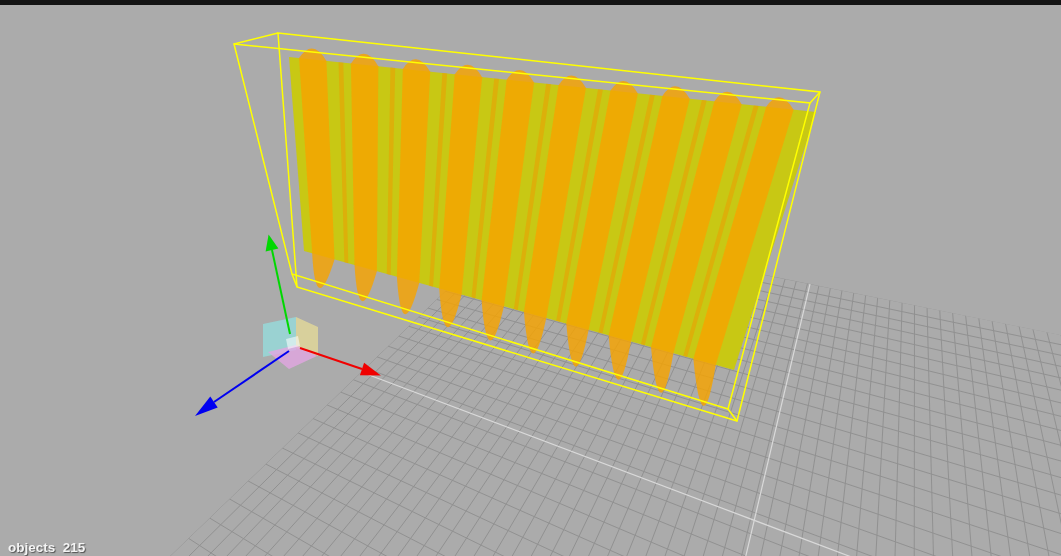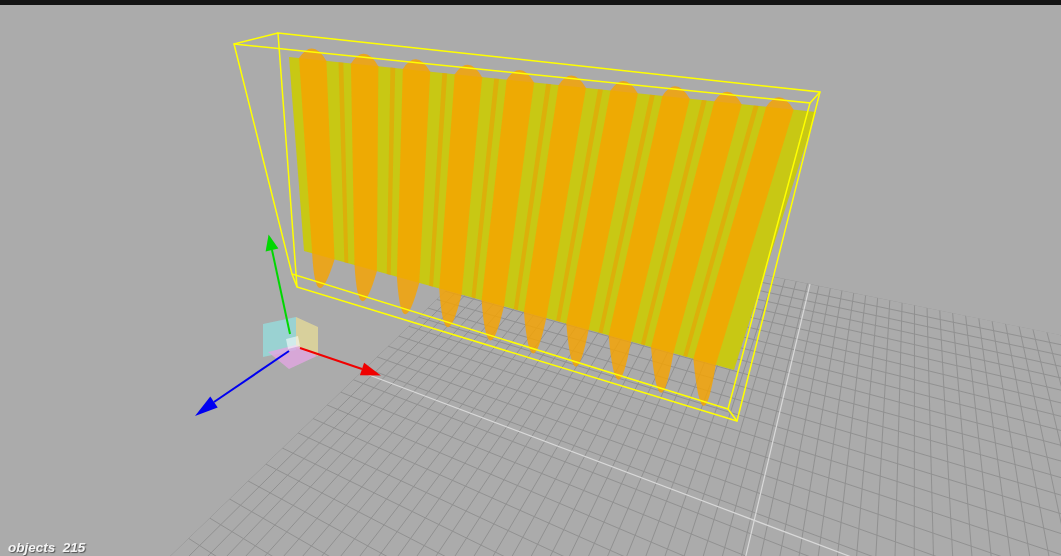--- a/index.html
+++ b/index.html
@@ -12,21 +12,21 @@
   .stats{
     position:absolute;left:8px;top:498px;
     font-size:13.5px;font-weight:700;line-height:20px;
     color:#f4f4f4;text-shadow:1px 1px 1px rgba(70,70,70,.9);
     white-space:pre;
   }
 </style>
 </head>
 <body>
 
-<div class="stage" style="background: #0c4a6e; font-style: italic;">
+<div class="stage" style="background: #0c4a6e;">
   <svg id="scene" class="viewport-svg" width="1061" height="556" viewBox="0 0 1061 556">
       <rect x="0" y="0" width="1061" height="556" fill="#ababab"></rect>
       <defs>
         <clipPath id="gclip">
           <polygon points="515,224 1065,336 1065,560 166,560"></polygon>
         </clipPath>
       </defs>
       <g clip-path="url(#gclip)" stroke="#919191" stroke-width="1">
         <line x1="515" y1="224" x2="74.99999999999994" y2="647.5"></line>
         <line x1="523.4389489953633" y1="225.71561051004636" x2="92.7217928902628" y2="651.1027820710974"></line>

